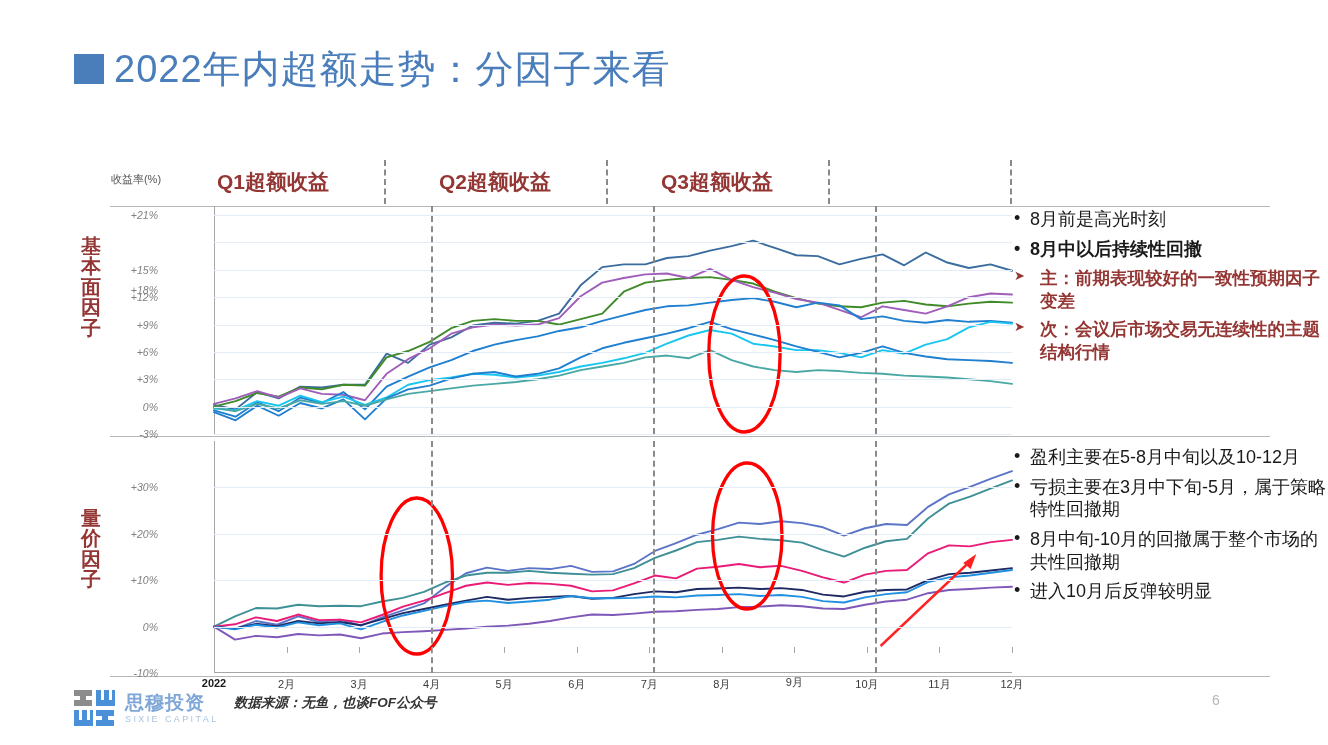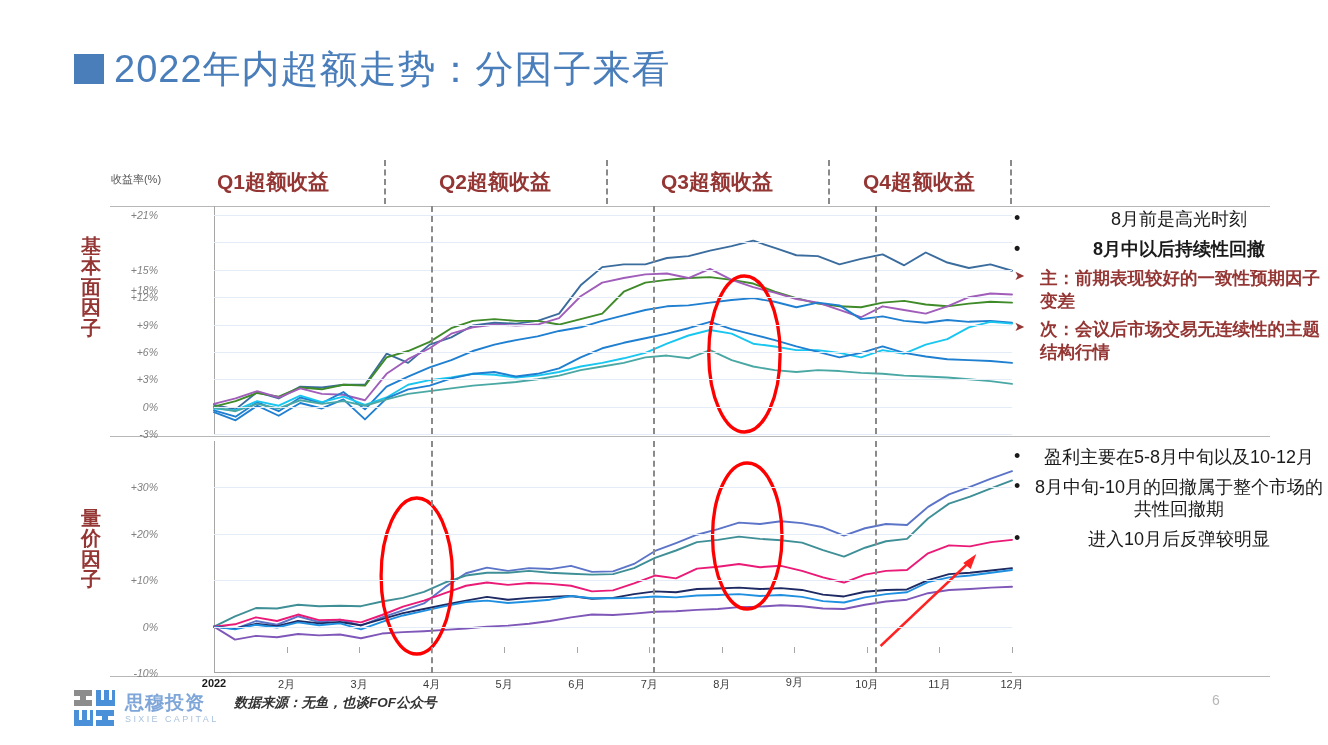--- a/index.html
+++ b/index.html
@@ -66,21 +66,21 @@
 
   svg.lines{position:absolute;left:0;top:0;width:100%;height:100%;overflow:visible;}
 
   
   .rightcol{position:absolute;left:1010px;width:318px;}
   .rc-top{top:208px;height:226px;}
   .rc-bot{top:446px;height:228px;}
   ul.bullets{list-style:none;margin:0;padding:0;}
   ul.bullets > li{
     position:relative;padding-left:20px;margin-bottom:7px;
-    font-size:18px;line-height:1.26;color:#1a1a1a;text-align:center;
+    font-size:18px;line-height:1.26;color:#1a1a1a;
   }
   ul.bullets > li::before{
     content:"\2022";position:absolute;left:4px;top:-1px;font-size:18px;color:#1a1a1a;
   }
   li.strong{color:#943634;font-weight:bold;}
   li.strong::before{color:#943634;}
   ul.sub{list-style:none;margin:6px 0 0 0;padding:0;}
   ul.sub > li{
     position:relative;padding-left:30px;margin-bottom:6px;
     font-size:17.5px;line-height:1.28;font-weight:bold;color:#943634;
@@ -109,21 +109,20 @@
   <div class="title-row">
     <div class="title-bullet"></div>
     <div class="title-text">2022年内超额走势：分因子来看</div>
   </div>
 
   <div class="hdr">
     <div class="hdr-yaxis-label">收益率(%)</div>
     <div class="hdr-cell" style="left:52px;width:222px;">Q1超额收益</div>
     <div class="hdr-cell" style="left:274px;width:222px;">Q2超额收益</div>
     <div class="hdr-cell" style="left:496px;width:222px;">Q3超额收益</div>
-    <div class="hdr-cell" style="left:718px;width:182px;">Q4超额收益</div>
     <div class="hdr-sep" style="left:274px;"></div>
     <div class="hdr-sep" style="left:496px;"></div>
     <div class="hdr-sep" style="left:718px;"></div>
     <div class="hdr-sep" style="left:900px;"></div>
   </div>
 
   <div class="panel-rule" style="top:206px;"></div>
   <div class="panel-rule" style="top:436px;"></div>
   <div class="panel-rule" style="top:676px;"></div>
 
@@ -254,20 +253,21 @@
       <ul class="sub">
         <li>主：前期表现较好的一致性预期因子变差</li>
         <li>次：会议后市场交易无连续性的主题结构行情</li>
       </ul>
     </ul>
   </div>
 
   <div class="rightcol rc-bot">
     <ul class="bullets">
       <li>盈利主要在5-8月中旬以及10-12月</li>
+      <li>亏损主要在3月中下旬-5月，属于策略特性回撤期</li>
       <li>8月中旬-10月的回撤属于整个市场的共性回撤期</li>
       <li>进入10月后反弹较明显</li>
     </ul>
   </div>
 
   <div class="logo">
     <div class="logo-mark">
       <svg width="44" height="40" viewBox="0 0 44 40">
         <path d="M2 2 h18 v6 h-12 v4 h12 v6 h-18 v-6 h12 v-4 h-12 z" fill="#8c8c8c"></path>
         <path d="M24 2 h5 v10 h3 v-10 h5 v10 h3 v-10 h3 v16 h-19 z" fill="#4a90d9"></path>

